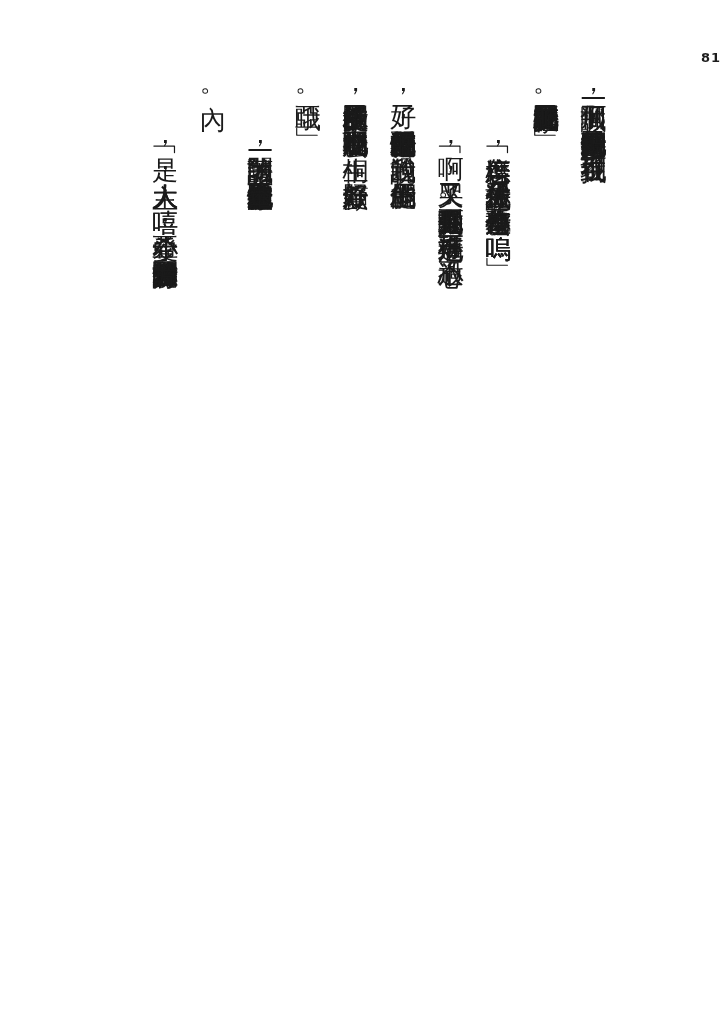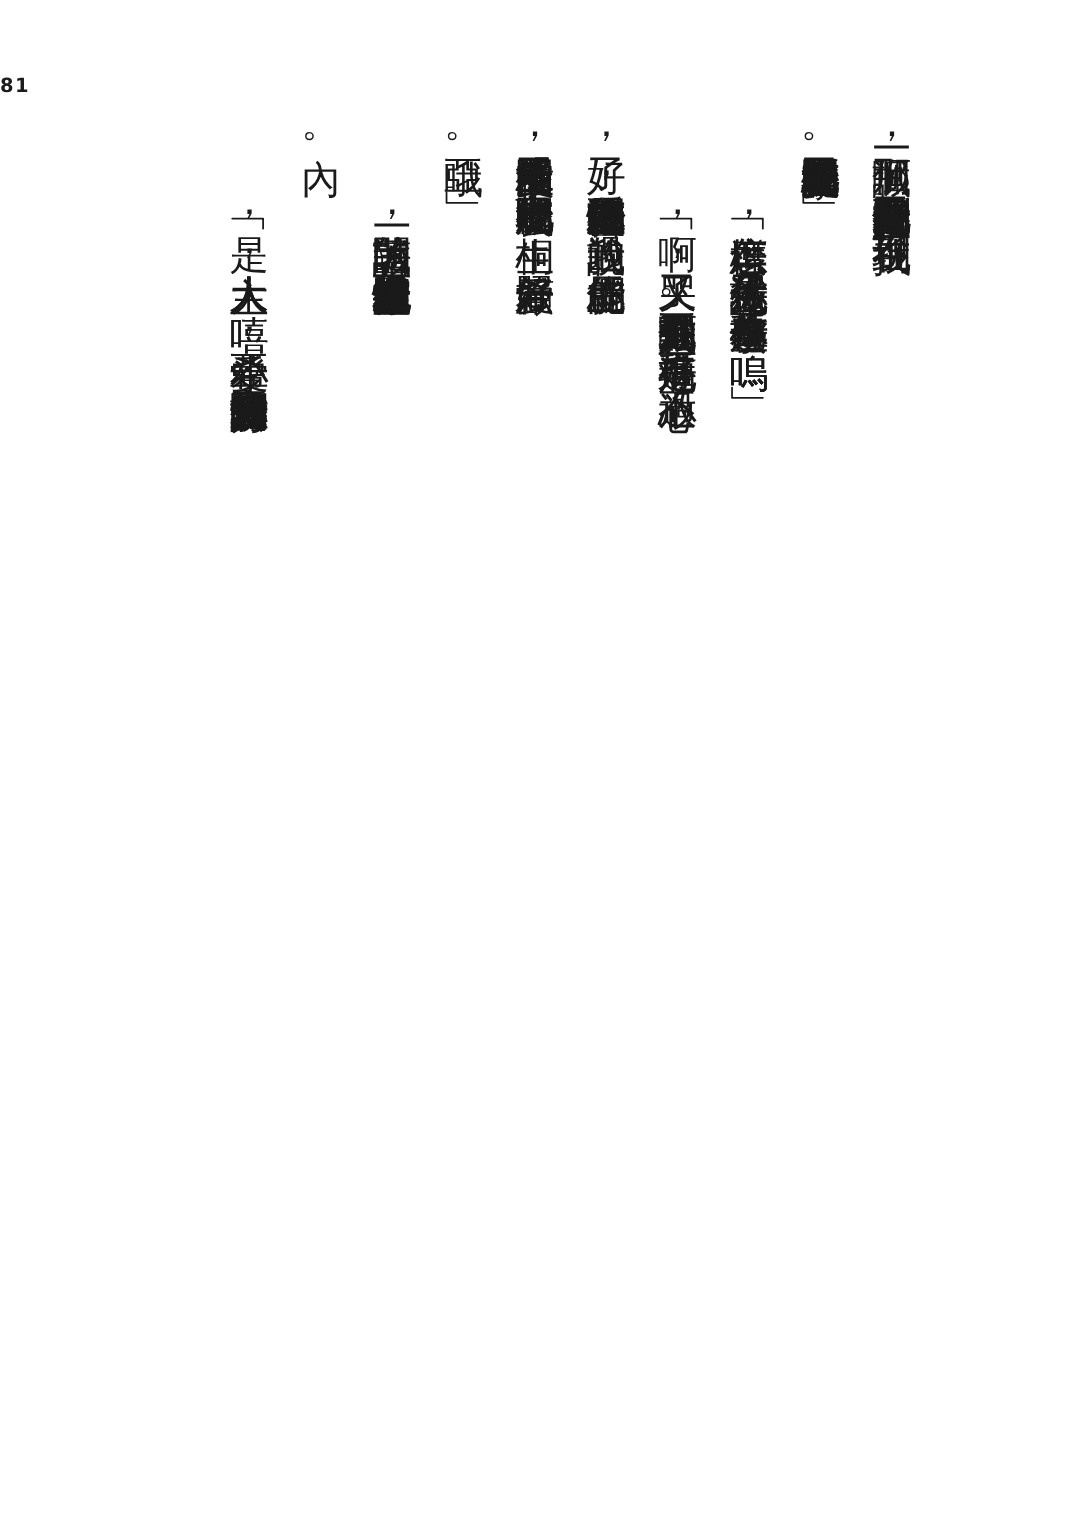--- a/index.html
+++ b/index.html
@@ -12,21 +12,21 @@
     height: 1020px;
     background: #ffffff;
     overflow: hidden;
     font-family: "DejaVu Serif", "Liberation Serif", serif;
   }
   .page-number {
     position: absolute;
     top: 50px;
     left: 0;
     width: 721px;
-    text-align: left;
+    text-align: right;
     font-family: "DejaVu Sans", "Liberation Sans", sans-serif;
     font-weight: bold;
     font-size: 13px;
     letter-spacing: 1px;
     color: #1c1c1c;
   }
   .text-block {
     position: absolute;
     top: 85px;
     right: 104px;

